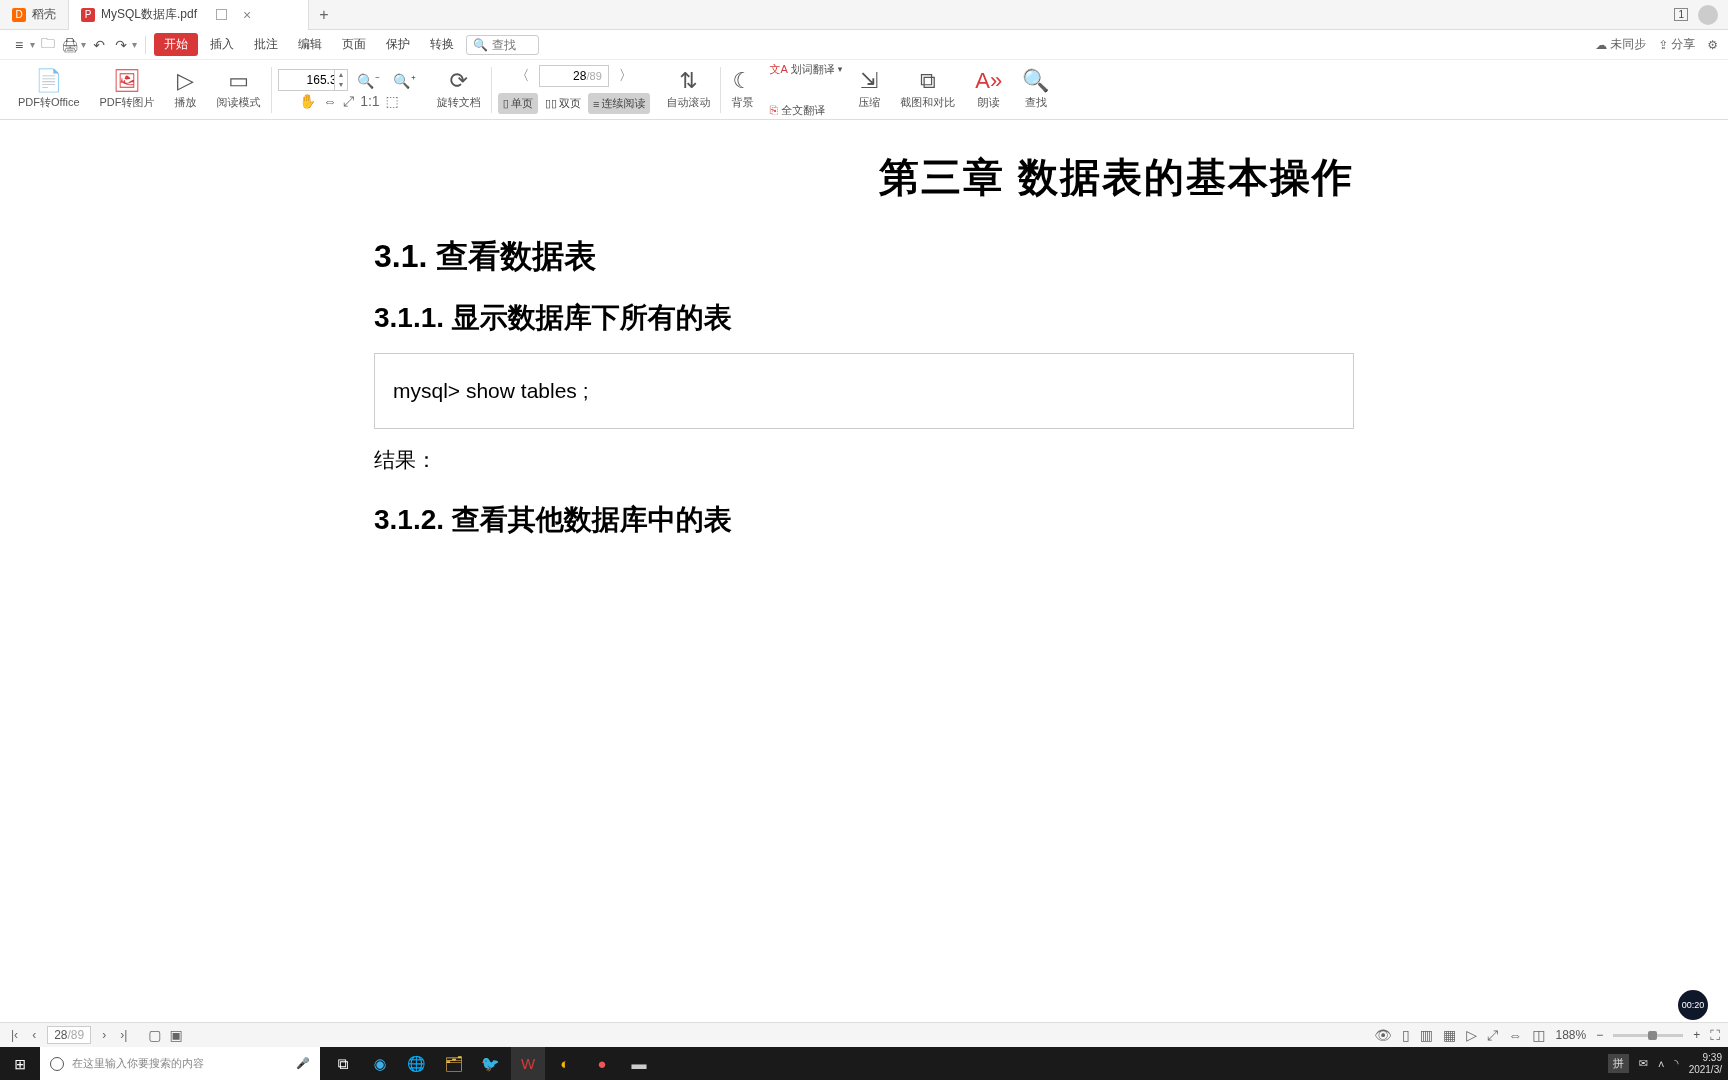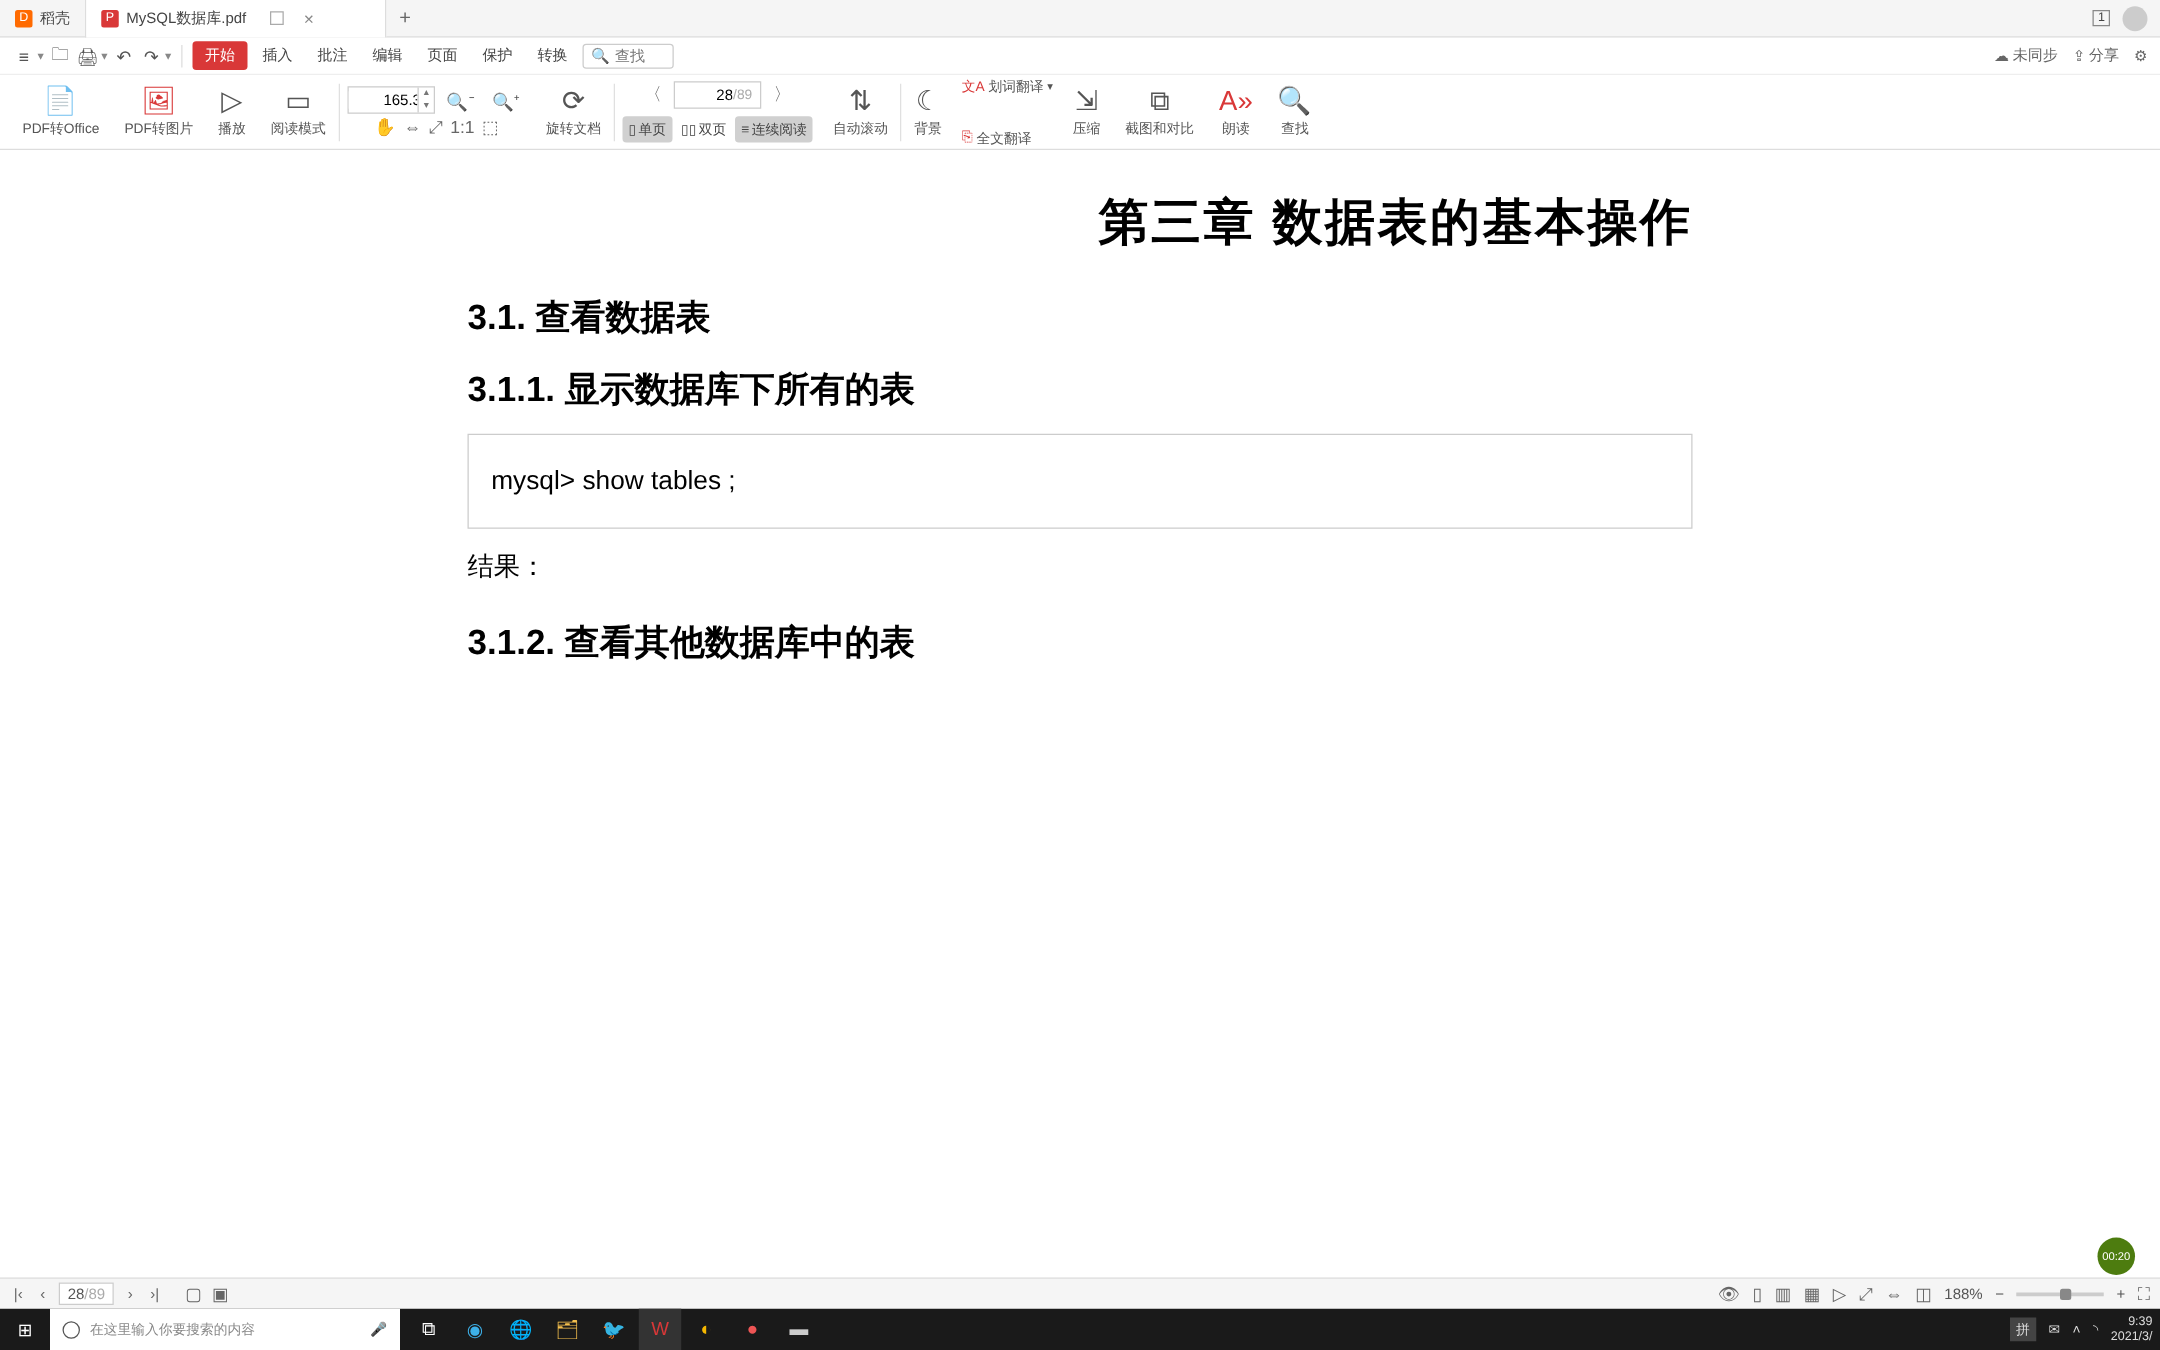--- a/index.html
+++ b/index.html
@@ -48,38 +48,38 @@
 .page-input input { border:none; width:70px; text-align:center; outline:none; font-size:12px; }
 .page-total { color:#aaa; }
 .nav-arrow { font-size:14px; color:#666; padding:0 4px; }
 .view-btn { display:flex; align-items:center; gap:2px; padding:3px 5px; font-size:11px; color:#444; border-radius:3px; }
 .view-btn.active { background:#d0d0d0; }
 
 
 .doc-area { position:absolute; top:120px; left:0; right:0; bottom:33px; background:#fff; overflow:hidden; }
 .page { width:980px; margin:0 auto; padding:20px 0; font-family: SimSun, serif; color:#000; }
 .page h1 { font-size:40px; font-weight:bold; text-align:right; margin:10px 0 30px; letter-spacing:2px; }
-.page h2 { font-size:28px; font-weight:bold; margin:20px 0 18px; }
+.page h2 { font-size:32px; font-weight:bold; margin:20px 0 18px; }
 .page h3 { font-size:28px; font-weight:bold; margin:20px 0 16px; }
 .page p { font-size:21px; line-height:2; text-align:justify; }
 .indent { text-indent: 2em; }
 .hl { background:#b9d6ec; }
 .codeblock { border:1px solid #ccc; padding:16px 18px; font-family: "Courier New", monospace; font-size:21px; line-height:2; margin:10px 0; background:#fff; }
 
 
 .bottom-nav { position:absolute; bottom:33px; left:0; right:0; height:25px; background:#f5f5f5; border-top:1px solid #ddd; display:flex; align-items:center; padding:0 8px; font-size:12px; color:#555; gap:8px; }
 .bn-arrow { padding:0 3px; color:#666; }
 .bn-page { border:1px solid #ccc; padding:1px 6px; background:#fff; display:flex; }
 .bn-right { margin-left:auto; display:flex; align-items:center; gap:10px; }
 .bn-ico { font-size:14px; color:#666; }
 .zoom-slider { width:70px; height:3px; background:#ccc; position:relative; }
 .zoom-slider::after { content:""; position:absolute; left:50%; top:-3px; width:9px; height:9px; background:#888; border-radius:2px; }
 
 
-.float-timer { position:absolute; right:20px; bottom:60px; width:30px; height:30px; border-radius:50%; background:#4d7c0f; color:#fff; font-size:9px; display:flex; align-items:center; justify-content:center; }
+.float-timer { position:absolute; right:20px; bottom:60px; width:30px; height:30px; border-radius:50%; background:#0f172a; color:#fff; font-size:9px; display:flex; align-items:center; justify-content:center; }
 
 
 .taskbar { position:absolute; bottom:0; left:0; right:0; height:33px; background:#1a1a1a; display:flex; align-items:center; color:#fff; font-size:11px; }
 .start { width:40px; text-align:center; font-size:14px; }
 .search-win { background:#fff; color:#888; height:33px; display:flex; align-items:center; padding:0 10px; width:280px; gap:8px; }
 .search-win .circ { width:14px; height:14px; border:1.5px solid #555; border-radius:50%; }
 .tb-apps { display:flex; align-items:center; gap:3px; margin-left:6px; }
 .app { width:34px; height:33px; display:flex; align-items:center; justify-content:center; font-size:15px; }
 .tray { margin-left:auto; display:flex; align-items:center; gap:10px; padding-right:6px; font-size:11px; color:#ddd; }
 .tray-time { text-align:right; line-height:1.2; font-size:10px; }

